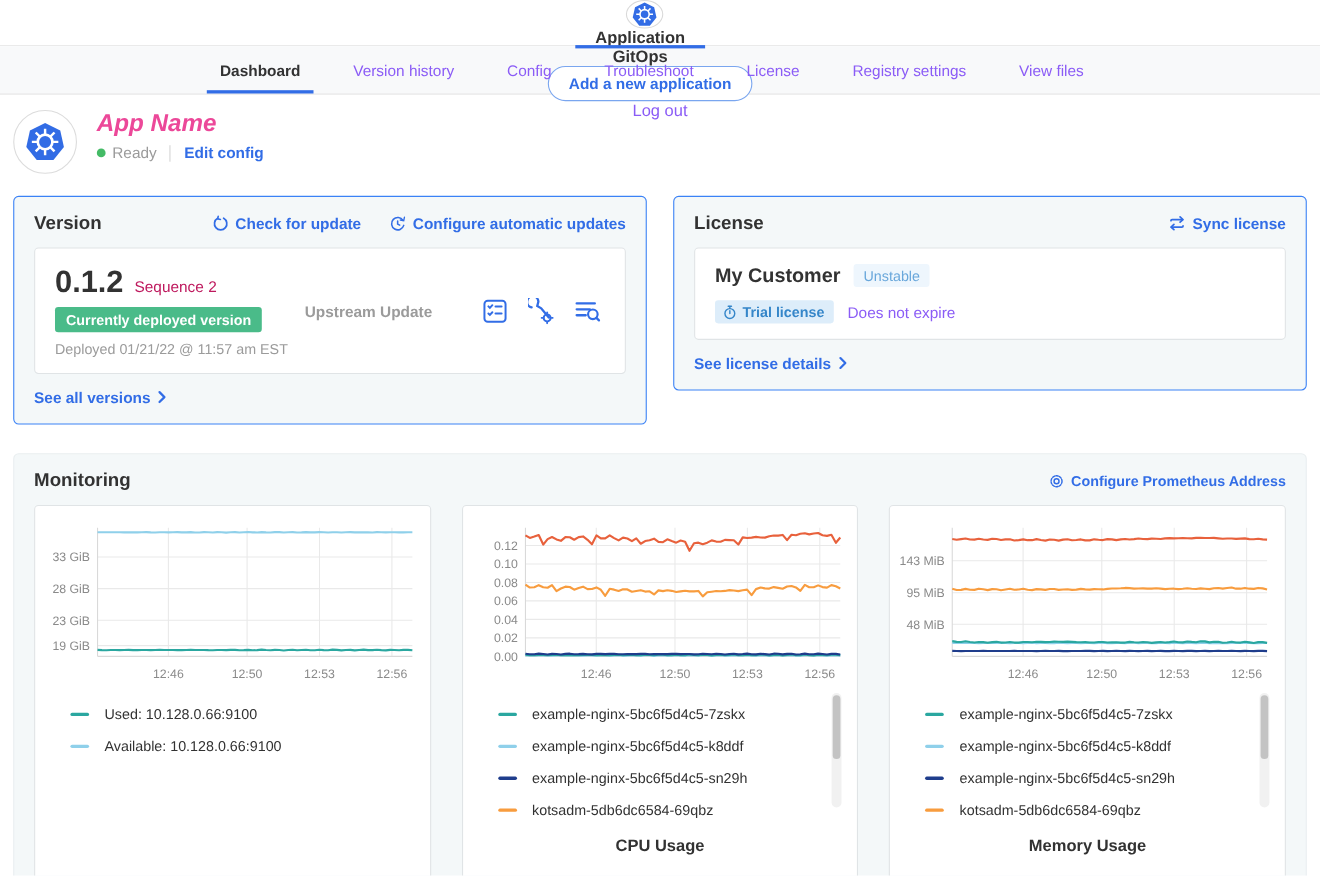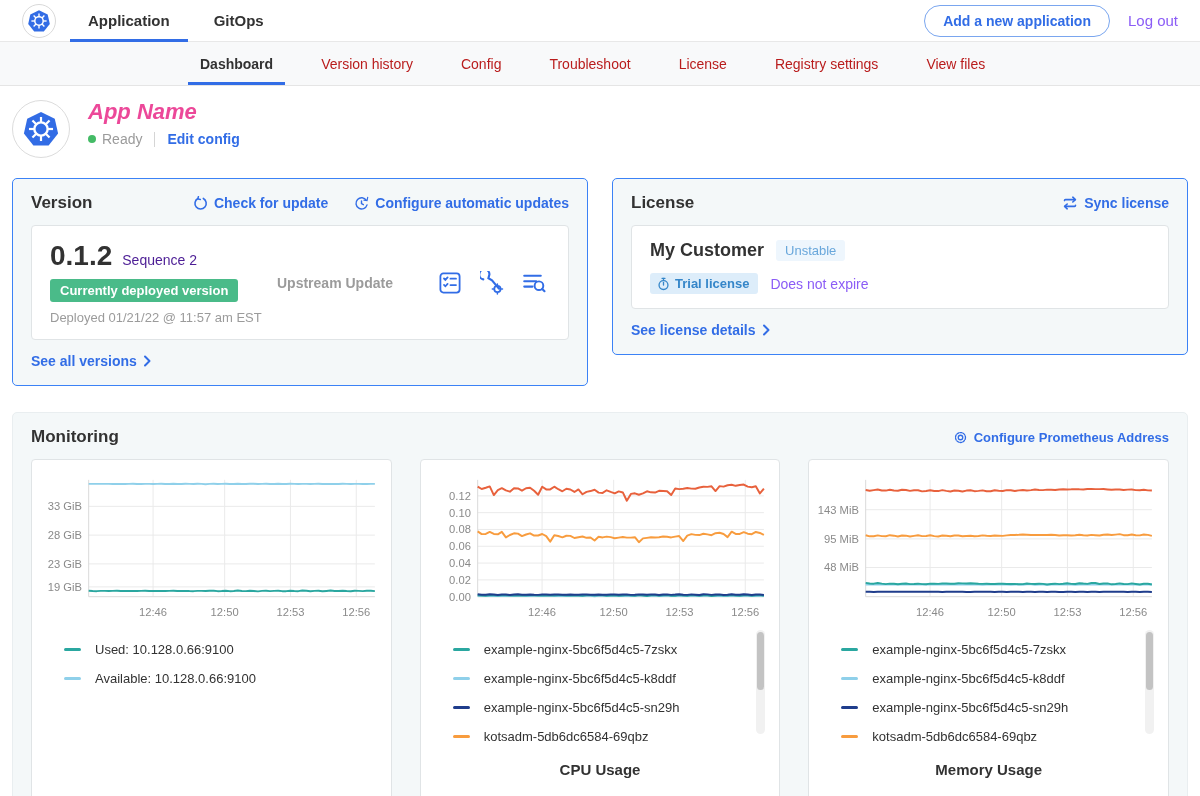--- a/index.html
+++ b/index.html
@@ -1,34 +1,34 @@
 <!DOCTYPE html>
 <html style="--blue: #326de6;"><head>
 <meta charset="utf-8">
 <style>
   * { box-sizing: border-box; margin: 0; padding: 0; }
   html,body { width:1200px; height:796px; background:#fff;
     font-family:"Liberation Sans","DejaVu Sans",sans-serif; color:#323232; overflow:hidden; }
   :root{ --blue:#326de6; --gray:#9b9b9b; --cardbg:#f4f8f9; --border:#dfe3e5; }
 
   
-  .topnav{ height:42px; display:flex; align-items:center; border-bottom:1px solid #e8e8e8; background:#fff; padding:0 22px; }
+  .topnav{ height:42px; display:flex; align-items:center; border-bottom:1px solid #e8e8e8; background:#fff; padding:0 22px;flex-direction:column; }
   .logo-circle{ width:34px; height:34px; border-radius:50%; border:1px solid #d9d9d9; background:#fff;
     display:flex; align-items:center; justify-content:center; margin-right:28px; }
   .topnav-tab{ font-size:15px; font-weight:bold; color:#323232; padding:0 4px; margin-right:36px; height:41px;
     display:flex; align-items:center; position:relative; cursor:pointer; }
   .topnav-tab.active::after{ content:""; position:absolute; left:-14px; right:-14px; bottom:-1px; height:3px; background:var(--blue); }
   .topnav-spacer{ flex:1; }
   .pill-btn{ border:1px solid #7aa6ef; color:var(--blue); font-weight:bold; font-size:14px; border-radius:17px;
     padding:7px 18px; background:#fff; cursor:pointer; margin-right:18px; font-family:inherit; }
   .logout{ font-size:15px; color:#8b5cf6; cursor:pointer; }
 
   
   .subnav{ height:44px; background:#f8f9fa; border-bottom:1px solid #e5e5e5; display:flex; align-items:stretch; padding-left:176px; }
-  .subnav-tab{ font-size:14px; color:#b91c1c; display:flex; align-items:center; padding:0 24px; position:relative; cursor:pointer; }
+  .subnav-tab{ font-size:14px; color:#8b5cf6; display:flex; align-items:center; padding:0 24px; position:relative; cursor:pointer; }
   .subnav-tab.active{ color:#323232; font-weight:bold; }
   .subnav-tab.active::after{ content:""; position:absolute; left:12px; right:12px; bottom:0; height:3px; background:var(--blue); }
 
   
   .app-header{ display:flex; padding:14px 0 10px 12px; }
   .app-icon{ width:58px; height:58px; border-radius:50%; border:1px solid #dcdcdc; background:#fff;
     display:flex; align-items:center; justify-content:center; margin-right:18px; }
   .app-title{ font-size:22px; font-weight:bold; color:#ec4899; line-height:1.1;font-style:italic; }
   .app-status{ display:flex; align-items:center; margin-top:7px; font-size:14px; }
   .dot{ width:8px; height:8px; border-radius:50%; background:#44bb66; margin-right:6px; }
@@ -43,21 +43,21 @@
   .card{ background:var(--cardbg); border:1px solid #3b82f6; border-radius:5px; padding:14px 18px 16px; flex:1; }
   .card-head{ display:flex; align-items:center; margin-bottom:12px; }
   .card-title{ font-size:17px; font-weight:bold; }
   .card-head .links{ margin-left:auto; display:flex; gap:26px; font-size:14px; }
   .inner-card{ background:#fff; border:1px solid #e0e4e6; border-radius:4px; padding:14px 18px; }
 
   .version-inner{ display:flex; align-items:center; }
   .version-left{ min-width:215px; }
   .version-line{ display:flex; align-items:baseline; gap:10px; }
   .version-num{ font-size:28px; font-weight:bold; }
-  .seq{ font-size:14px; color:#4c1d95; }
+  .seq{ font-size:14px; color:#be185d; }
   .deploy-badge{ display:inline-block; background:#4abb89; color:#fff; font-size:13px; font-weight:bold;
     border-radius:3px; padding:4px 10px; margin:7px 0 8px; }
   .deployed-at{ font-size:13px; color:#9b9b9b; }
   .upstream{ font-size:14px; font-weight:bold; color:#9b9b9b; flex:1; padding-left:12px; }
   .version-icons{ display:flex; gap:18px; color:var(--blue); padding-right:4px; }
   .version-icons .vicon{ cursor:pointer; display:flex; }
   .see-link{ margin-top:13px; font-size:14px; }
 
   .customer-line{ display:flex; align-items:center; gap:12px; }
   .customer-name{ font-size:18px; font-weight:bold; }

